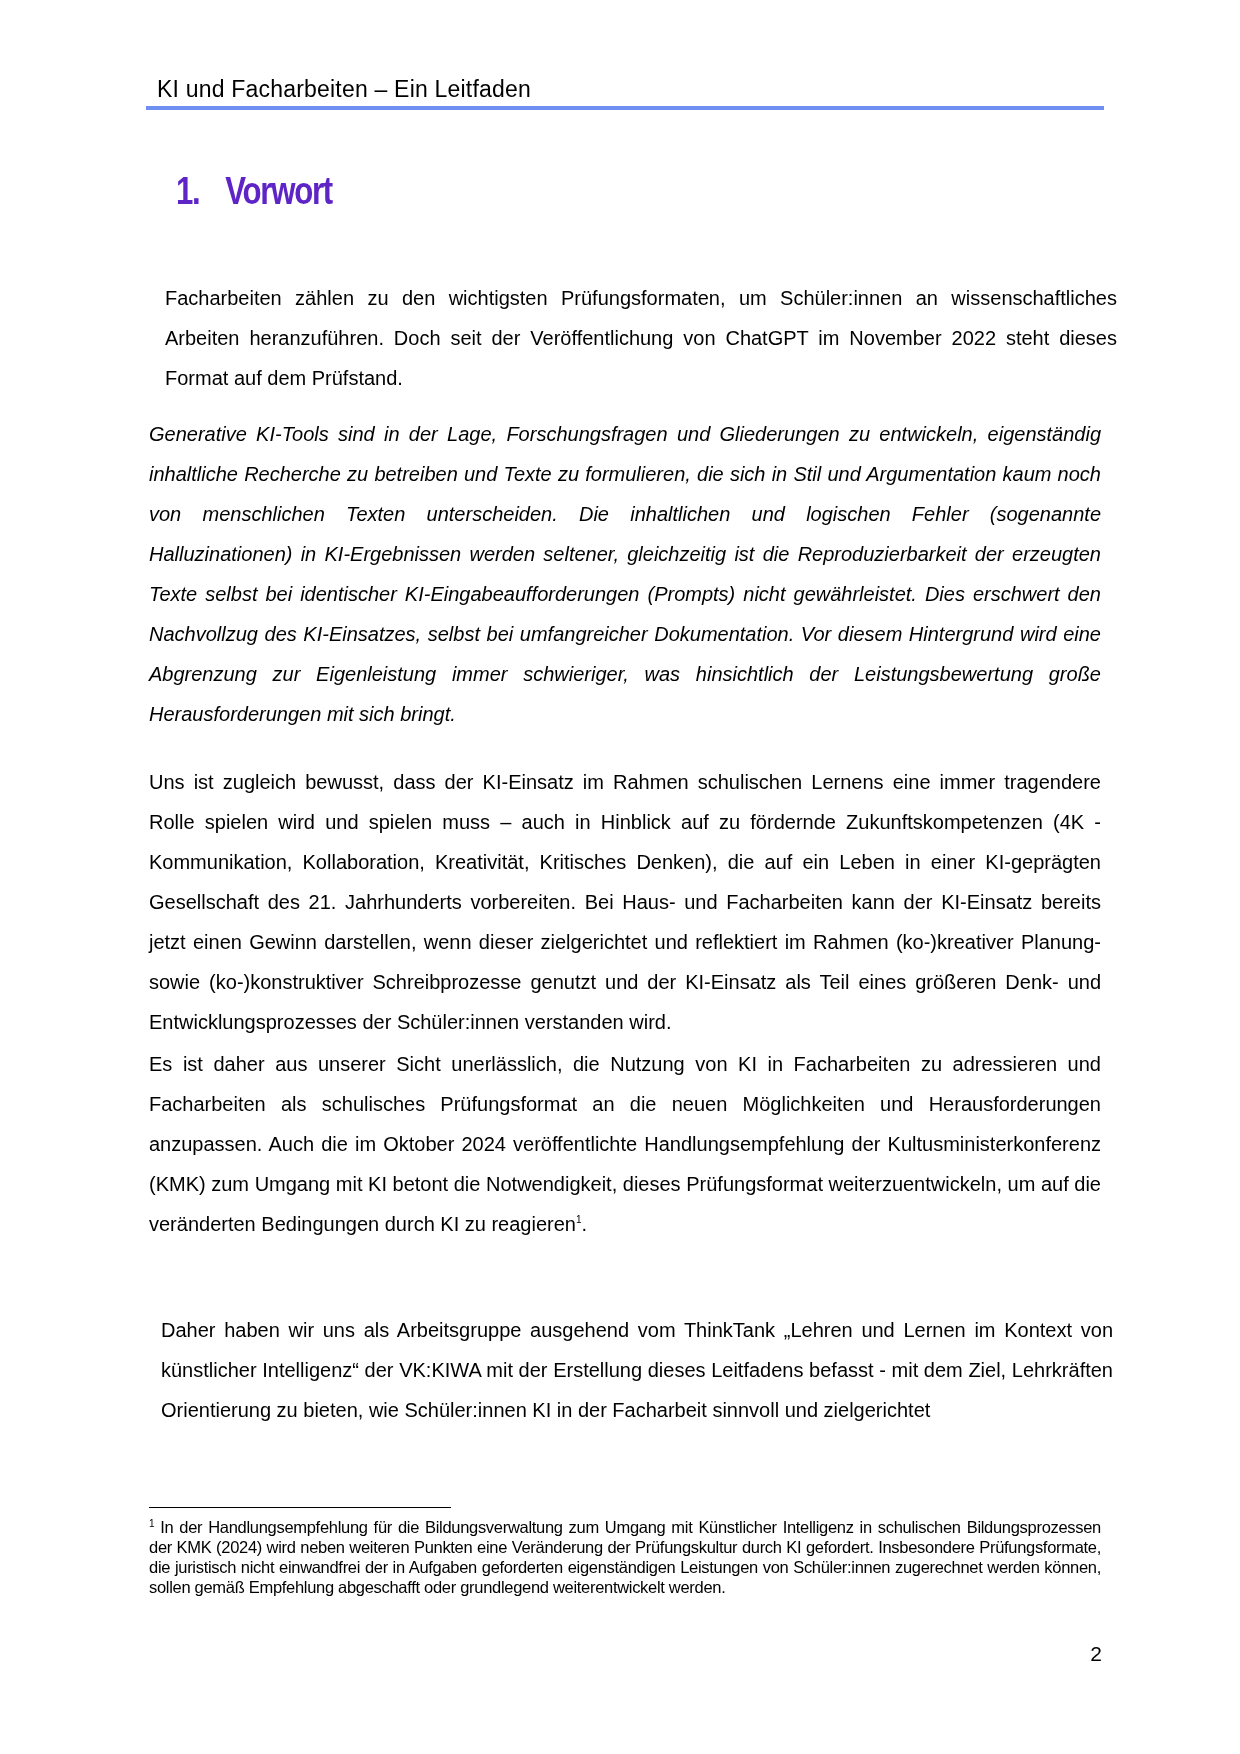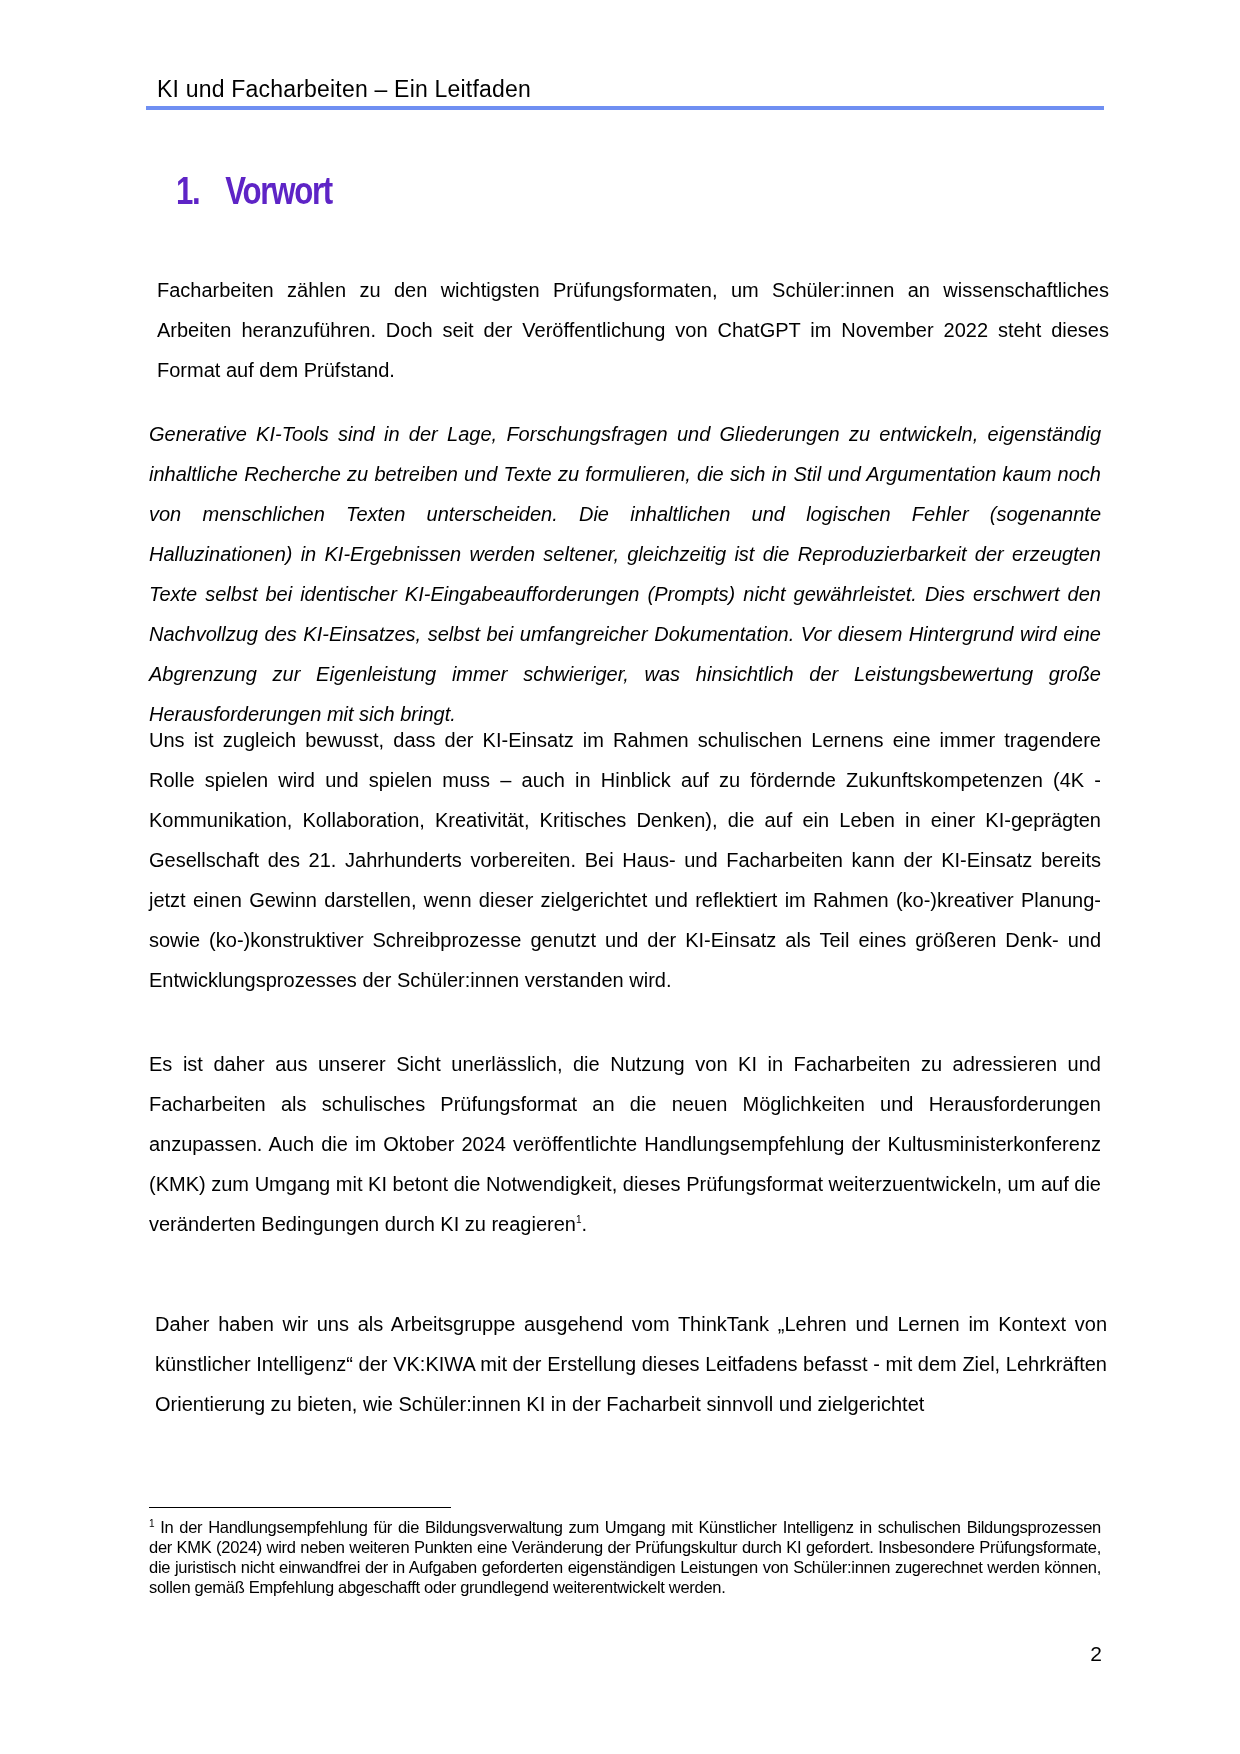--- a/index.html
+++ b/index.html
@@ -4,40 +4,40 @@
 <style>
   html, body { margin: 0; padding: 0; background: #ffffff; }
   body { width: 1240px; height: 1754px; position: relative; font-family: "Liberation Sans", sans-serif; color: #000; }
   .header-title { position: absolute; left: 157px; top: 76px; font-size: 23px; letter-spacing: 0.2px; }
   .header-line { position: absolute; left: 146px; top: 106px; width: 958px; height: 4px; background: #6f8ff2; }
   .heading { position: absolute; left: 176px; top: 170px; font-size: 38px; font-weight: bold; color: #5e24c6; letter-spacing: -1.5px; transform: scaleX(0.82); transform-origin: left; }
   .heading .num { display: inline-block; width: 60px; }
   .body-text { position: absolute; left: 149px; width: 952px; font-size: 20px; line-height: 40px; text-align: justify; }
   .p1 { top: 262px; }
   .p2 { top: 414px; font-style: italic; }
-  .p3 { top: 720px; }
+  .p3 { top: 762px; }
   .p4 { top: 1044px; }
   .p5 { top: 1298px; }
   .footnote-rule { position: absolute; left: 149px; top: 1507px; width: 302px; height: 1px; background: #000; }
   .footnote { position: absolute; left: 149px; top: 1517px; width: 952px; font-size: 16.5px; line-height: 20px; text-align: justify; letter-spacing: -0.3px; }
   sup { font-size: 10px; vertical-align: super; line-height: 0; }
   .page-number { position: absolute; right: 138px; top: 1642px; font-size: 21px; }
 </style>
 </head>
 <body>
 
 <div class="header-title">KI und Facharbeiten – Ein Leitfaden</div>
 <div class="header-line"></div>
 
 <div class="heading">
   <span class="num">1.</span><span>Vorwort</span>
 </div>
 
-<p class="body-text p1" style="margin:8px">Facharbeiten zählen zu den wichtigsten Prüfungsformaten, um Schüler:innen an wissenschaftliches Arbeiten heranzuführen. Doch seit der Veröffentlichung von ChatGPT im November 2022 steht dieses Format auf dem Prüfstand.</p>
+<p class="body-text p1" style="margin:16px">Facharbeiten zählen zu den wichtigsten Prüfungsformaten, um Schüler:innen an wissenschaftliches Arbeiten heranzuführen. Doch seit der Veröffentlichung von ChatGPT im November 2022 steht dieses Format auf dem Prüfstand.</p>
 <p class="body-text p2" style="margin:0">Generative KI-Tools sind in der Lage, Forschungsfragen und Gliederungen zu entwickeln, eigenständig inhaltliche Recherche zu betreiben und Texte zu formulieren, die sich in Stil und Argumentation kaum noch von menschlichen Texten unterscheiden. Die inhaltlichen und logischen Fehler (sogenannte Halluzinationen) in KI-Ergebnissen werden seltener, gleichzeitig ist die Reproduzierbarkeit der erzeugten Texte selbst bei identischer KI-Eingabeaufforderungen (Prompts) nicht gewährleistet. Dies erschwert den Nachvollzug des KI-Einsatzes, selbst bei umfangreicher Dokumentation. Vor diesem Hintergrund wird eine Abgrenzung zur Eigenleistung immer schwieriger, was hinsichtlich der Leistungsbewertung große Herausforderungen mit sich bringt.</p>
 <p class="body-text p3" style="margin:0">Uns ist zugleich bewusst, dass der KI-Einsatz im Rahmen schulischen Lernens eine immer tragendere Rolle spielen wird und spielen muss – auch in Hinblick auf zu fördernde Zukunftskompetenzen (4K - Kommunikation, Kollaboration, Kreativität, Kritisches Denken), die auf ein Leben in einer KI-geprägten Gesellschaft des 21. Jahrhunderts vorbereiten. Bei Haus- und Facharbeiten kann der KI-Einsatz bereits jetzt einen Gewinn darstellen, wenn dieser zielgerichtet und reflektiert im Rahmen (ko-)kreativer Planung- sowie (ko-)konstruktiver Schreibprozesse genutzt und der KI-Einsatz als Teil eines größeren Denk- und Entwicklungsprozesses der Schüler:innen verstanden wird.</p>
 <p class="body-text p4" style="margin:0"><span>Es ist daher aus unserer Sicht unerlässlich, die Nutzung von KI in Facharbeiten zu adressieren und Facharbeiten als schulisches Prüfungsformat an die neuen Möglichkeiten und Herausforderungen anzupassen. Auch die im Oktober 2024 veröffentlichte Handlungsempfehlung der Kultusministerkonferenz (KMK) zum Umgang mit KI betont die Notwendigkeit, dieses Prüfungsformat weiterzuentwickeln, um auf die veränderten Bedingungen durch KI zu reagieren</span><sup>1</sup><span>.</span></p>
-<p class="body-text p5" style="margin:6px">Daher haben wir uns als Arbeitsgruppe ausgehend vom ThinkTank „Lehren und Lernen im Kontext von künstlicher Intelligenz“ der VK:KIWA mit der Erstellung dieses Leitfadens befasst - mit dem Ziel, Lehrkräften Orientierung zu bieten, wie Schüler:innen KI in der Facharbeit sinnvoll und zielgerichtet</p>
+<p class="body-text p5" style="margin:12px">Daher haben wir uns als Arbeitsgruppe ausgehend vom ThinkTank „Lehren und Lernen im Kontext von künstlicher Intelligenz“ der VK:KIWA mit der Erstellung dieses Leitfadens befasst - mit dem Ziel, Lehrkräften Orientierung zu bieten, wie Schüler:innen KI in der Facharbeit sinnvoll und zielgerichtet</p>
 
 <div class="footnote-rule"></div>
 <div class="footnote"><sup>1</sup><span> In der Handlungsempfehlung für die Bildungsverwaltung zum Umgang mit Künstlicher Intelligenz in schulischen Bildungsprozessen der KMK (2024) wird neben weiteren Punkten eine Veränderung der Prüfungskultur durch KI gefordert. Insbesondere Prüfungsformate, die juristisch nicht einwandfrei der in Aufgaben geforderten eigenständigen Leistungen von Schüler:innen zugerechnet werden können, sollen gemäß Empfehlung abgeschafft oder grundlegend weiterentwickelt werden.</span></div>
 
 <div class="page-number">2</div>
 
 </body></html>

